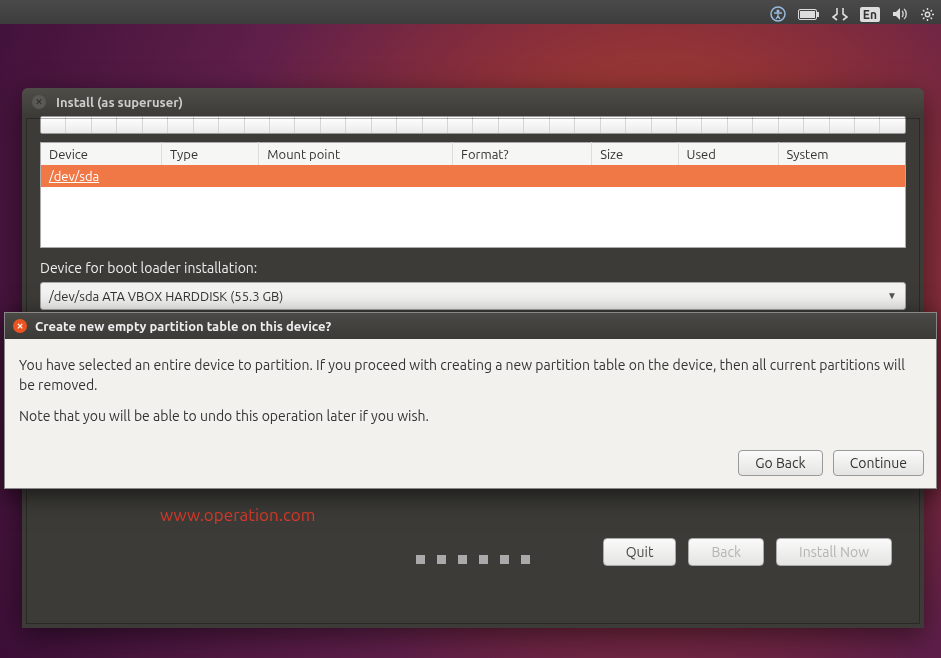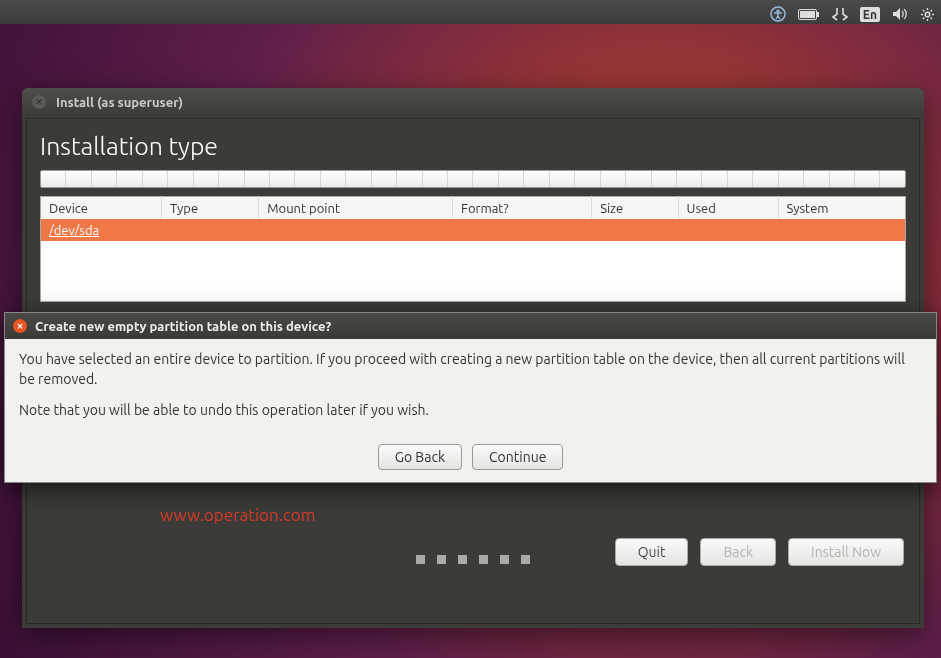--- a/index.html
+++ b/index.html
@@ -40,38 +40,38 @@
 .device-table tr.selected td { background:#f07746; color:#fff; }
 .device-table .filler td { height: 60px; background:#fff; }
 
 
 .bootloader { padding: 12px 18px 0; }
 .bootloader-label { font-size: 14px; color:#eee; margin-bottom:6px; }
 .select { display:flex; align-items:center; justify-content:space-between; background:#f3f3f1; border:1px solid #aaa; border-radius:3px; height:28px; padding:0 8px; color:#333; font-size:13px; }
 .select .chev { font-size:10px; color:#555; }
 
 
-.footer { position:absolute; bottom: 62px; right: 20px; display:flex; gap:12px; }
+.footer { position:absolute; bottom: 62px; right: 32px; display:flex; gap:12px; }
 .btn { background: linear-gradient(#fafafa,#e4e4e2); border:1px solid #aaa; border-radius:4px; padding:5px 22px; font-size:14px; color:#4a4a48; cursor:pointer; }
 .btn.disabled { color:#b4b4b2; }
 .watermark { position:absolute; left: 138px; bottom: 104px; color:#d83a2a; font-size:17px; }
 
 
 .dots { position:absolute; bottom: 64px; left:50%; transform:translateX(-50%); display:flex; gap:12px; }
 .dot { width:9px; height:9px; background:#aaa; }
 
 .frame { position:absolute; left:4px; right:4px; bottom:4px; top:30px; border:1px solid rgba(0,0,0,.3); pointer-events:none; }
 
 
 .dialog { position:absolute; top: 312px; left: 4px; width: 933px; background:#f2f1ee; border:1px solid #888; box-shadow:0 6px 24px rgba(0,0,0,.6); color:#333; z-index:50; }
 .dialog .dtitlebar { height:26px; background: linear-gradient(#4a4945,#3b3a36); display:flex; align-items:center; padding:0 8px; gap:8px; color:#eee; font-size:13px; font-weight:600; }
 .dialog .dclose { width:14px; height:14px; border-radius:50%; background:#e95420; display:flex; align-items:center; justify-content:center; color:#fff; font-size:8px; }
-.dialog .dbody { padding: 10px 14px; font-size:14px; line-height:1.45; }
+.dialog .dbody { padding: 10px 14px; font-size:14px; line-height:1.45;margin-top:6px; }
 .dialog .dbody p { margin-bottom: 10px; }
-.dialog .dbuttons { display:flex; justify-content:center; gap:10px; padding: 4px 12px 12px; }
+.dialog .dbuttons { display:flex; justify-content:flex-end; gap:10px; padding: 4px 12px 12px; }
 .dbtn { background: linear-gradient(#fafafa,#e4e4e2); border:1px solid #999; border-radius:4px; padding:4px 16px; font-size:14px; color:#333; cursor:pointer; }
 </style>
 </head>
 <body>
 
 <div class="menubar">
   <span class="mi">
       <svg width="16" height="16" viewBox="0 0 16 16">
         <circle cx="8" cy="8" r="7" fill="none" stroke="#9bd" stroke-width="1.5"></circle>
         <circle cx="8" cy="5" r="1.6" fill="#9bd"></circle>
@@ -107,21 +107,20 @@
 
 <div class="desktop"></div>
 
 <div class="installer">
   <div class="titlebar">
     <span class="close">✕</span>
     <span class="title">Install (as superuser)</span>
   </div>
   <div class="frame"></div>
 
-  <div class="heading">Installation type</div>
 
   <div class="diskbar-wrap">
     <div class="diskbar">
       <div class="tick"></div>
         <div class="tick"></div>
         <div class="tick"></div>
         <div class="tick"></div>
         <div class="tick"></div>
         <div class="tick"></div>
         <div class="tick"></div>

